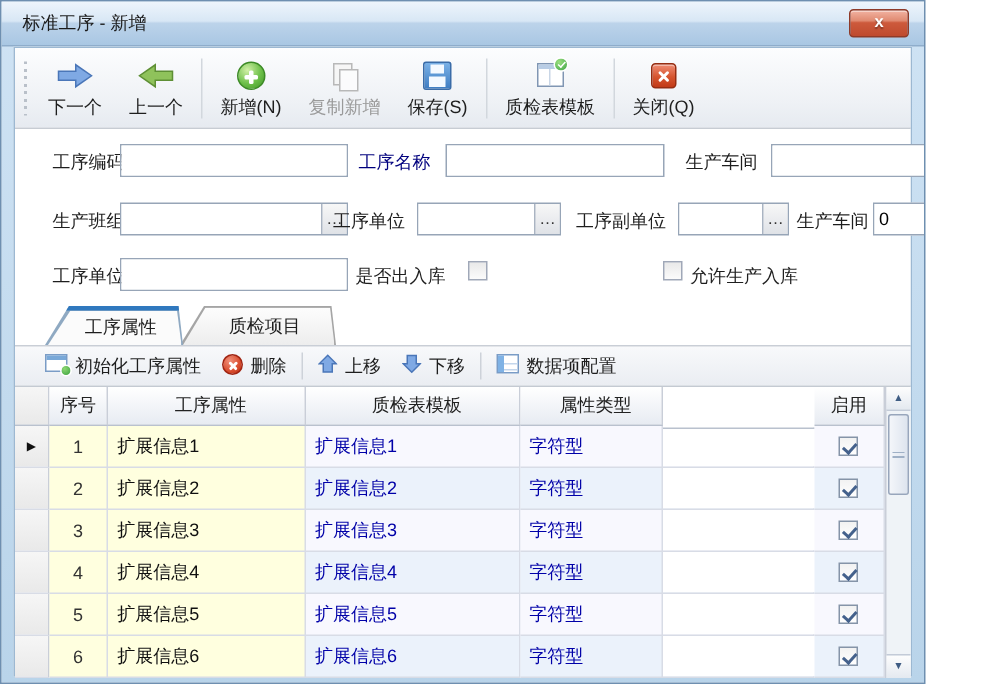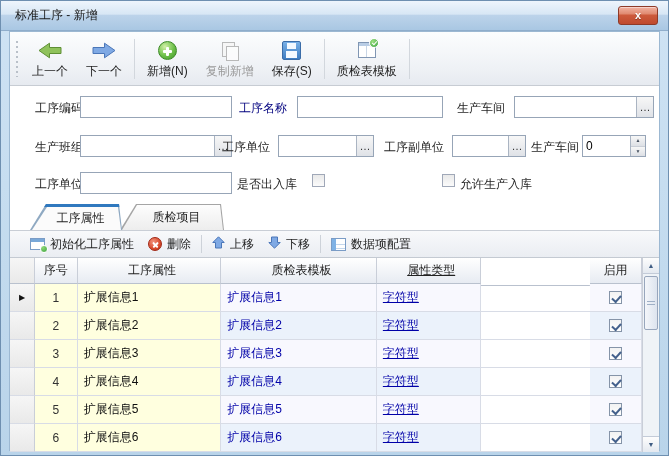--- a/index.html
+++ b/index.html
@@ -1,18 +1,18 @@
 <!DOCTYPE html>
 <html><head>
 <meta charset="utf-8">
 <style>
   *{box-sizing:border-box;margin:0;padding:0;}
   html,body{width:669px;height:456px;}
   body{font-family:"Liberation Sans","DejaVu Sans",sans-serif;font-size:12px;color:#1e1e1e;background:#fff;}
-  .window{position:relative;width:669px;height:456px;background:linear-gradient(#cfe3f4,#b9d4ea);border:1px solid #6e8fb0;overflow:hidden;}
+  .window{position:relative;width:617px;height:456px;background:linear-gradient(#cfe3f4,#b9d4ea);border:1px solid #6e8fb0;overflow:hidden;}
   
   .titlebar{position:absolute;left:0;top:0;right:0;height:30px;
     background:linear-gradient(#eef5fc,#d8e7f5 45%,#bcd3ea 50%,#a9c7e3);
     border-bottom:1px solid #8fadcb;display:flex;align-items:center;padding:0 10px 0 14px;}
   .title{font-size:12px;color:#1a1a1a;}
   .win-close{margin-left:auto;width:40px;height:19px;border:1px solid #8e3a28;border-radius:3px;
     background:linear-gradient(#f2b3a2,#e08a71 40%,#cd5a3c 48%,#bf4a2e);
     color:#fff;font-weight:bold;font-size:11px;line-height:16px;text-align:center;cursor:default;
     box-shadow:inset 0 1px 0 rgba(255,255,255,.45);text-shadow:0 1px 1px rgba(0,0,0,.35);}
   
@@ -69,21 +69,21 @@
   .tab{position:absolute;top:0;height:26px;cursor:default;
     clip-path:polygon(16px 0,calc(100% - 3px) 0,100% 100%,0 100%);background:#a5a5a5;}
   .tab .tin{position:absolute;inset:1px 1px 0 2px;clip-path:polygon(15px 0,calc(100% - 3px) 0,100% 100%,0 100%);
     background:linear-gradient(#fdfdfd,#ededed);display:flex;align-items:center;justify-content:center;padding-left:8px;}
   .tab.active{background:#8fa9c2;z-index:2;}
   .tab.active .bar{position:absolute;top:0;left:0;right:0;height:3px;background:#2f78be;z-index:3;}
   .tab.active .tin{top:3px;background:#fbfbfb;}
   
   .gtoolbar{height:28px;background:linear-gradient(#f8f9fb,#eaedf2);border-top:1px solid #c9ced6;
     border-bottom:1px solid #c4cad2;display:flex;align-items:center;padding:0 4px;}
-  .gbtn{display:flex;align-items:center;gap:5px;padding:3px 7px;border-radius:2px;cursor:default;white-space:nowrap;}
+  .gbtn{display:flex;align-items:flex-start;gap:5px;padding:3px 7px;border-radius:2px;cursor:default;white-space:nowrap;}
   .gsep{width:1px;height:18px;background:#cdd2d9;margin:0 3px;}
   .i-init{width:15px;height:12px;position:relative;border:1px solid #7a9cc6;background:#fff;}
   .i-init::before{content:"";position:absolute;left:0;top:0;right:0;height:3px;background:#79a8d8;}
   .i-init .dotg{position:absolute;right:-4px;bottom:-4px;width:8px;height:8px;border-radius:50%;
     background:radial-gradient(circle at 35% 30%,#8ed873,#38a03e);border:1px solid #fff;}
   .i-del{width:14px;height:14px;border-radius:50%;position:relative;border:1px solid #a02513;
     background:radial-gradient(circle at 35% 30%,#f0907b,#d94c2e 60%,#b52e12);}
   .i-del::before,.i-del::after{content:"";position:absolute;left:3px;top:6px;width:7px;height:1.6px;background:#fff;border-radius:1px;}
   .i-del::before{transform:rotate(45deg);}
   .i-del::after{transform:rotate(-45deg);}
@@ -93,21 +93,21 @@
   
   .grid{position:relative;height:194px;background:#fff;padding-right:17px;}
   .grow{display:flex;height:28px;}
   .grow.head{height:26px;}
   .c{border-right:1px solid #d8dce6;border-bottom:1px solid #d8dce6;display:flex;align-items:center;overflow:hidden;white-space:nowrap;}
   .head .c{background:linear-gradient(#ffffff,#e7ebf2);border-right:1px solid #c9ced8;border-bottom:1px solid #b9c1ce;justify-content:center;color:#222;}
   .c.ind{width:25px;background:linear-gradient(#f6f6f6,#e9e9e9);border-right:1px solid #c9ced8;justify-content:center;}
   .c.seq{width:43px;justify-content:center;}
   .c.attr{width:144px;padding-left:6px;}
   .c.name{width:156px;padding-left:6px;}
-  .c.type{width:104px;padding-left:6px;text-decoration:underline;}
+  .c.type{width:104px;padding-left:6px;}
   .c.link{width:110px;margin-top:27px;}
   .c.enab{width:52px;justify-content:center;}
   .grow.r .c.seq,.grow.r .c.attr{background:#ffffdf;}
   .grow.r .c.seq{color:#333;}
   .grow.r .c.attr{color:#101010;}
   .grow.r .c.name,.grow.r .c.type{color:#0000a8;}
   .grow.r:nth-child(odd) .c.name,.grow.r:nth-child(odd) .c.type,
   .grow.r:nth-child(odd) .c.link,.grow.r:nth-child(odd) .c.enab{background:#ebf2fb;}
   .grow.r:nth-child(even) .c.name,.grow.r:nth-child(even) .c.type,
   .grow.r:nth-child(even) .c.link,.grow.r:nth-child(even) .c.enab{background:#f8f8fe;}
@@ -135,35 +135,35 @@
   </div>
 
   <div class="client">
 
     <div class="toolbar">
       <div class="grip"></div>
 
       <div class="tbtn">
         <span class="ticon">
           <svg width="24" height="17" viewBox="0 0 24 17">
+              <path d="M1 5.5 H12.5 V1.2 L23 8.5 L12.5 15.8 V11.5 H1 Z" fill="#7fa9e4" stroke="#4a76b8"></path>
+            </svg>
+        </span>
+        <span class="tlabel">下一个</span>
+      </div>
+
+      <div class="tbtn">
+        <span class="ticon">
+          <svg width="24" height="17" viewBox="0 0 24 17">
               <path d="M23 5.5 H11.5 V1.2 L1 8.5 L11.5 15.8 V11.5 H23 Z" fill="#8fc25b" stroke="#5e8f35"></path>
             </svg>
         </span>
         <span class="tlabel">上一个</span>
       </div>
 
-      <div class="tbtn">
-        <span class="ticon">
-          <svg width="24" height="17" viewBox="0 0 24 17">
-              <path d="M1 5.5 H12.5 V1.2 L23 8.5 L12.5 15.8 V11.5 H1 Z" fill="#7fa9e4" stroke="#4a76b8"></path>
-            </svg>
-        </span>
-        <span class="tlabel">下一个</span>
-      </div>
-
       <div class="tsep"></div>
 
       <div class="tbtn">
         <span class="ticon">
             <span class="i-new"></span>
           </span>
         <span class="tlabel">新增(N)</span>
       </div>
 
       <div class="tbtn disabled">
@@ -186,20 +186,26 @@
         <span class="ticon">
             <span class="i-qc">
               <span class="badge"></span>
             </span>
           </span>
         <span class="tlabel">质检表模板</span>
       </div>
 
       <div class="tsep"></div>
 
+      <div class="tbtn">
+        <span class="ticon">
+            <span class="i-closebig"></span>
+          </span>
+        <span class="tlabel">关闭(Q)</span>
+      </div>
     </div>
 
     <div class="form">
 
       <span class="flabel" style="left:25px;top:14px">工序编码</span>
       <div class="composite" style="left:70px;top:10px;width:152px">
         <input value="" style="">
       </div>
       <span class="flabel req" style="left:229px;top:14px">工序名称</span>
       <div class="composite" style="left:287px;top:10px;width:146px">

